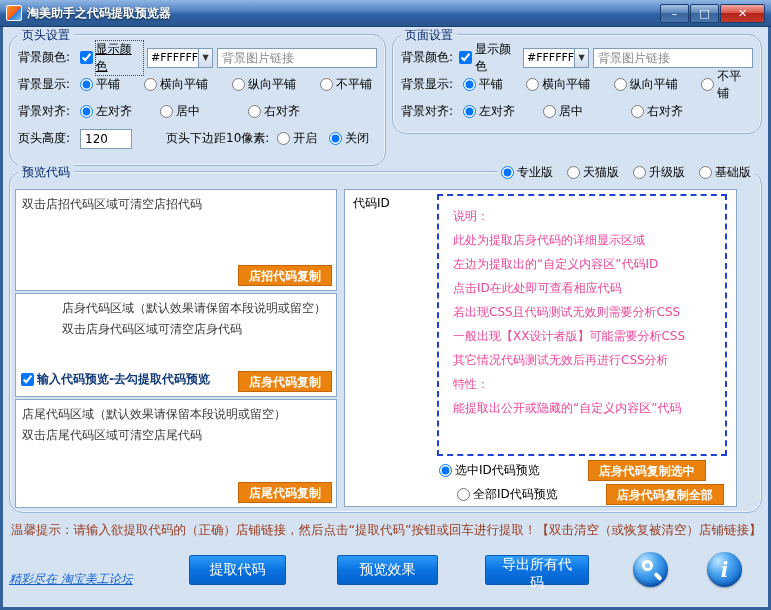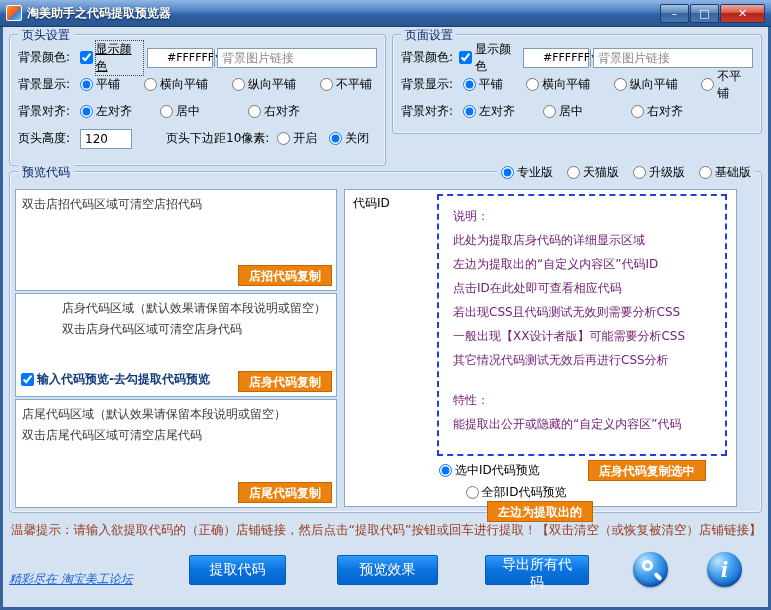--- a/index.html
+++ b/index.html
@@ -7,46 +7,46 @@
   .window { position: relative; width: 771px; height: 610px; background: #d4e2f1; border: 3px solid #35629c; border-top: none; }
   
   .titlebar { position: relative; height: 27px; margin: 0 -3px; background: linear-gradient(180deg,#8fb6e4 0%,#5585c4 40%,#2f62a6 55%,#28568f 100%); display: flex; align-items: center; padding: 0 6px; border-bottom: 1px solid #1c3e6e; }
   .app-icon { width: 16px; height: 16px; background: linear-gradient(135deg,#ff9a2e 0%,#f25a1c 55%,#2e7fd4 56%,#7fc0ff 100%); border: 1px solid #fff; border-radius: 2px; margin-right: 5px; }
   .title { color: #fff; font-weight: bold; text-shadow: 0 1px 2px #123; flex: 1; }
   .winbtns { display: flex; gap: 1px; }
   .winbtn { width: 29px; height: 19px; display: flex; align-items: center; justify-content: center; color: #fff; font-size: 11px; border: 1px solid #1c3e6e; border-radius: 2px; background: linear-gradient(#a8c4e4,#5d88bc 45%,#38659e 50%,#4b77ae); cursor: pointer; }
   .winbtn.close { width: 45px; background: linear-gradient(#f0a8a0,#d8574a 45%,#b22418 50%,#c5392c); }
   
   .content { position: absolute; top: 25px; left: 0; right: 0; bottom: 0; }
-  .groupbox { position: absolute; border: 1px solid #9ab4d4; border-radius: 4px; box-shadow: inset 0 0 0 1px #eef4fb; }
+  .groupbox { position: absolute; border: 1px solid #9ab4d4; border-radius: 14px; box-shadow: inset 0 0 0 1px #eef4fb; }
   .group-title { position: absolute; top: -8px; left: 8px; background: #d4e2f1; padding: 0 4px; color: #06276b; }
   .row { display: flex; align-items: center; height: 27px; padding: 0 8px; }
   .row:first-of-type { margin-top: 9px; }
   .lbl { width: 62px; }
   .chk-item, .radio-item { display: flex; align-items: center; gap: 3px; cursor: pointer; }
   .chk-item input, .radio-item input { width: 13px; height: 13px; margin: 0; }
   .focusbox span { outline: 1px dotted #444; text-decoration: underline; }
   .color-select { display: flex; align-items: center; width: 66px; height: 20px; background: #fff; border: 1px solid #7f9db9; margin: 0 4px; }
-  .color-select .val { flex: 1; padding-left: 19px; font-size: 11px; }
+  .color-select .val { flex: 1; padding-left: 3px; font-size: 11px; }
   .color-select .arrow { width: 16px; height: 18px; background: linear-gradient(#f4f8fc,#cfdcec); border-left: 1px solid #7f9db9; font-size: 8px; color: #333; display: flex; align-items: center; justify-content: center; }
   .txt-input { flex: 1; height: 20px; border: 1px solid #7f9db9; padding: 0 4px; font-size: 12px; font-family: inherit; }
   .txt-input::placeholder { color: #8a8a8a; }
   .num-input { width: 52px; height: 20px; border: 1px solid #7f9db9; padding: 0 4px; font-size: 12px; font-family: inherit; }
   .w64 { width: 64px; } .w80 { width: 80px; } .w88 { width: 88px; }
   
   .editions { position: absolute; top: -8px; right: 6px; background: #d4e2f1; padding: 0 4px; display: flex; gap: 14px; }
   .code-box { position: absolute; left: 5px; width: 322px; background: #fff; border: 1px solid #8aa8c8; padding: 4px 6px; color: #3a3a3a; line-height: 1.75; }
   .copy-btn { position: absolute; right: 4px; bottom: 4px; }
   .btn-orange { background: #ec820e; color: #fff; font-weight: bold; font-size: 12px; border: 1px solid #c36603; padding: 2px 10px; height: 21px; cursor: pointer; font-family: inherit; }
   .inline-chk { position: absolute; left: 5px; bottom: 6px; color: #123a7a; font-weight: bold; }
   .id-panel { position: absolute; left: 334px; top: 17px; width: 393px; height: 318px; background: #fff; border: 1px solid #8aa8c8; }
   .code-id-label { position: absolute; left: 8px; top: 5px; }
-  .info-box { position: absolute; left: 92px; top: 4px; width: 290px; height: 262px; border: 2px dashed #1f41d8; padding: 8px 14px; color: #701a75; }
+  .info-box { position: absolute; left: 92px; top: 4px; width: 290px; height: 262px; border: 2px dashed #1f41d8; padding: 8px 14px; color: #ec4899; }
   .info-line { line-height: 24px; white-space: nowrap; }
-  .info-line:nth-child(8) { margin-top: 16px; }
+  .info-line:nth-child(8) { }
   .id-radio-row { position: absolute; display: flex; align-items: center; }
   .id-radio-row .radio-item { color: #000; }
   
   .tip { position: absolute; left: 8px; top: 497px; color: #9a3b1f; letter-spacing: 0; white-space: nowrap; font-size: 12.5px; }
   .footer { position: absolute; left: 0; right: 0; top: 522px; height: 56px; }
   .forum-link { position: absolute; left: 6px; top: 24px; color: #1560d4; font-style: italic; font-weight: normal; text-decoration: underline; cursor: pointer; }
   .btn-blue { position: absolute; top: 8px; height: 30px; background: linear-gradient(#2e9bfa,#0b72e0 50%,#0663cc); color: #fff; font-size: 14px; border: 1px solid #0a5ab8; border-radius: 2px; padding: 0 14px; cursor: pointer; font-family: inherit; }
   .circle { position: absolute; top: 5px; width: 35px; height: 35px; border-radius: 50%; background: radial-gradient(circle at 32% 26%, #bfe6ff 0%, #49a4f0 38%, #0a64cc 80%); box-shadow: inset 0 -2px 4px rgba(0,0,40,.35), 0 1px 2px rgba(0,0,0,.3); cursor: pointer; }
   .mag { position: absolute; inset: 0; }
   .mag-ring { position: absolute; left: 9px; top: 8px; width: 11px; height: 11px; border: 3px solid #fff; border-radius: 50%; }
@@ -235,26 +235,26 @@
           <div class="info-line">特性：</div>
           <div class="info-line">能提取出公开或隐藏的“自定义内容区”代码</div>
         </div>
         <div class="id-radio-row" style="left:94px;top:270px;">
           <label class="radio-item">
               <input type="radio" name="idp" checked="" style="">
               <span>选中ID代码预览</span>
             </label>
           <button class="btn-orange" style="margin-left:48px;">店身代码复制选中</button>
         </div>
-        <div class="id-radio-row" style="left:94px;top:294px;flex-direction:column;">
+        <div class="id-radio-row" style="left:112px;top:294px;">
           <label class="radio-item">
               <input type="radio" name="idp" style="">
               <span>全部ID代码预览</span>
             </label>
-          <button class="btn-orange" style="margin-left:48px;">左边为提取出的</button>
+          <button class="btn-orange" style="margin-left:48px;">店身代码复制全部</button>
         </div>
       </div>
     </div>
 
     <div class="tip">温馨提示：请输入欲提取代码的（正确）店铺链接，然后点击“提取代码”按钮或回车进行提取！【双击清空（或恢复被清空）店铺链接】</div>
 
     <div class="footer">
       <span class="forum-link">精彩尽在 淘宝美工论坛</span>
       <button class="btn-blue" style="left:186px;width:97px;">提取代码</button>
       <button class="btn-blue" style="left:334px;width:101px;">预览效果</button>

